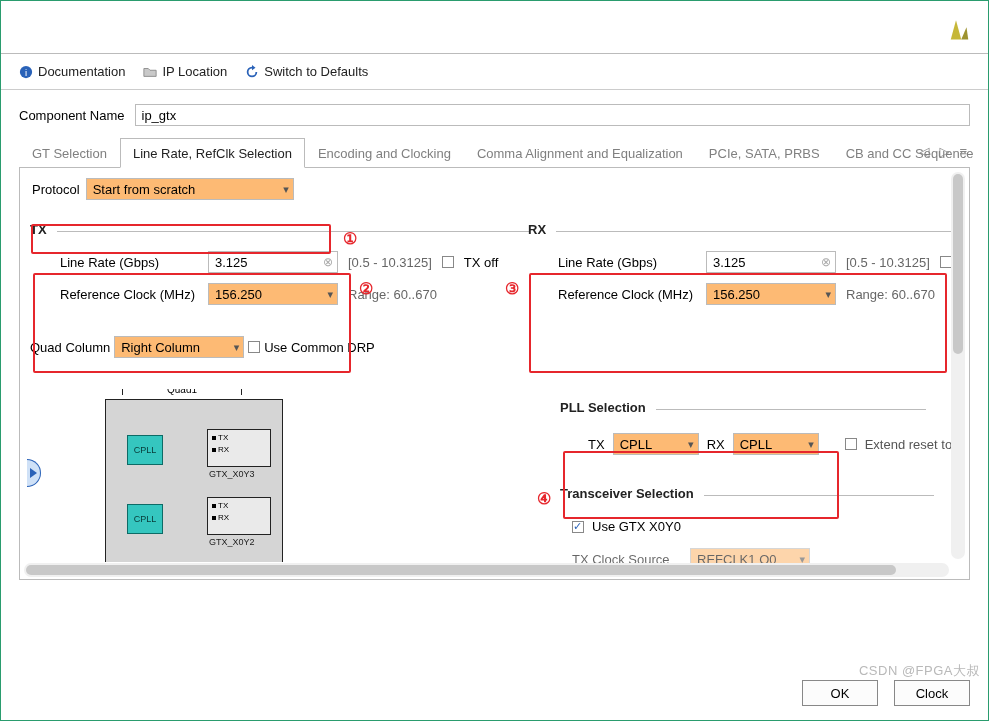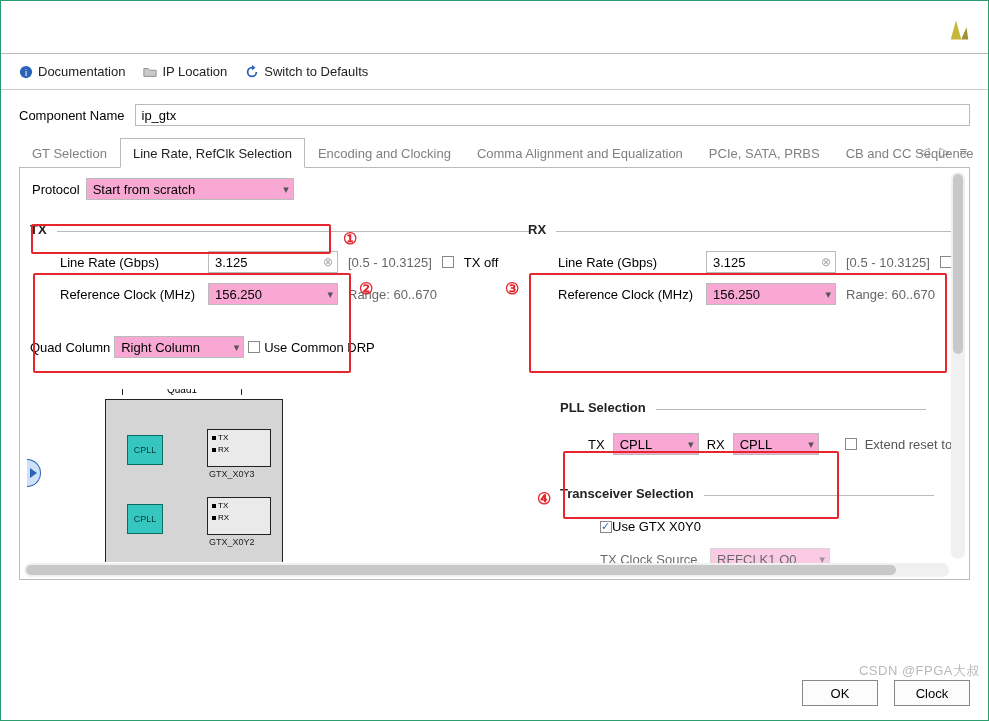--- a/index.html
+++ b/index.html
@@ -38,21 +38,21 @@
   .redbox.r2 { left:32px; top:272px; width:318px; height:100px; }
   .redbox.r3 { left:528px; top:272px; width:418px; height:100px; }
   .redbox.r4 { left:562px; top:450px; width:276px; height:68px; }
   .annot { position:absolute; color:#e6262c; font-size:16px; font-weight:bold; }
   .annot.a1 { left:342px; top:228px; }
   .annot.a2 { left:358px; top:278px; }
   .annot.a3 { left:504px; top:278px; }
   .annot.a4 { left:536px; top:488px; }
 
   .protocol-row { display:flex; align-items:center; gap:6px; font-size:13px; }
-  .select { border:1px solid #bbb; height:22px; display:flex; align-items:center; justify-content:space-between; padding:0 4px 0 6px; background:#f9a8d4; font-size:13px; cursor:pointer; }
+  .select { border:1px solid #bbb; height:22px; display:flex; align-items:center; justify-content:space-between; padding:0 4px 0 6px; background:#fdba74; font-size:13px; cursor:pointer; }
   .select .chev { font-size:11px; color:#555; }
   .grp-title { font-size:13px; font-weight:bold; color:#222; margin-bottom:4px; }
   .grp-line { border-top:1px solid #bbb; flex:1; height:0; margin-left:10px; margin-top:9px; }
   .grp-head { display:flex; }
   .txsec { position:absolute; left:10px; top:54px; width:500px; }
   .rxsec { position:absolute; left:508px; top:54px; width:430px; }
   .subrow { display:flex; align-items:center; gap:10px; font-size:13px; margin-top:10px; margin-left:30px; }
   .lbl { width:138px; }
   .txt-in { border:1px solid #bbb; height:22px; width:130px; display:flex; align-items:center; padding:0 4px 0 6px; font-size:13px; background:#fff; }
   .txt-in .clr { margin-left:auto; color:#aaa; cursor:pointer; font-size:12px; }
@@ -75,21 +75,21 @@
   .gtxblk.g2 { top:108px; }
   .gtxname { position:absolute; left:182px; font-size:9px; color:#222; }
   .gtxname.n1 { top:80px; }
   .gtxname.n2 { top:148px; }
   .bluehalf { position:absolute; left:0px; top:70px; width:14px; height:28px; border:1px solid #2a62b8; border-left:none; border-radius:0 14px 14px 0; background:#cfe1f7; display:flex; align-items:center; justify-content:center; }
   .bluehalf .tri { width:0;height:0;border-top:5px solid transparent;border-bottom:5px solid transparent;border-left:7px solid #2a62b8; }
 
   .pllsec { position:absolute; left:540px; top:232px; font-size:13px; }
   .pllrow { display:flex; align-items:center; gap:8px; margin-top:14px; margin-left:28px; }
   .xcvsec { position:absolute; left:540px; top:318px; font-size:13px; }
-  .xcvrow { display:flex; align-items:center; margin-top:14px; margin-left:40px; }
+  .xcvrow { display:flex; align-items:center; gap:8px; margin-top:14px; margin-left:12px; }
   .cut { color:#555; }
 
   .btnrow { position:absolute; right:18px; bottom:14px; display:flex; gap:16px; }
   .btn { width:76px; height:26px; border:1px solid #888; background:#fcfcfc; font-size:13px; cursor:pointer; }
 
   .watermark { position:absolute; right:8px; bottom:40px; font-size:13px; color:#b9b9b9; letter-spacing:.5px; }
 </style>
 </head>
 <body>
 

